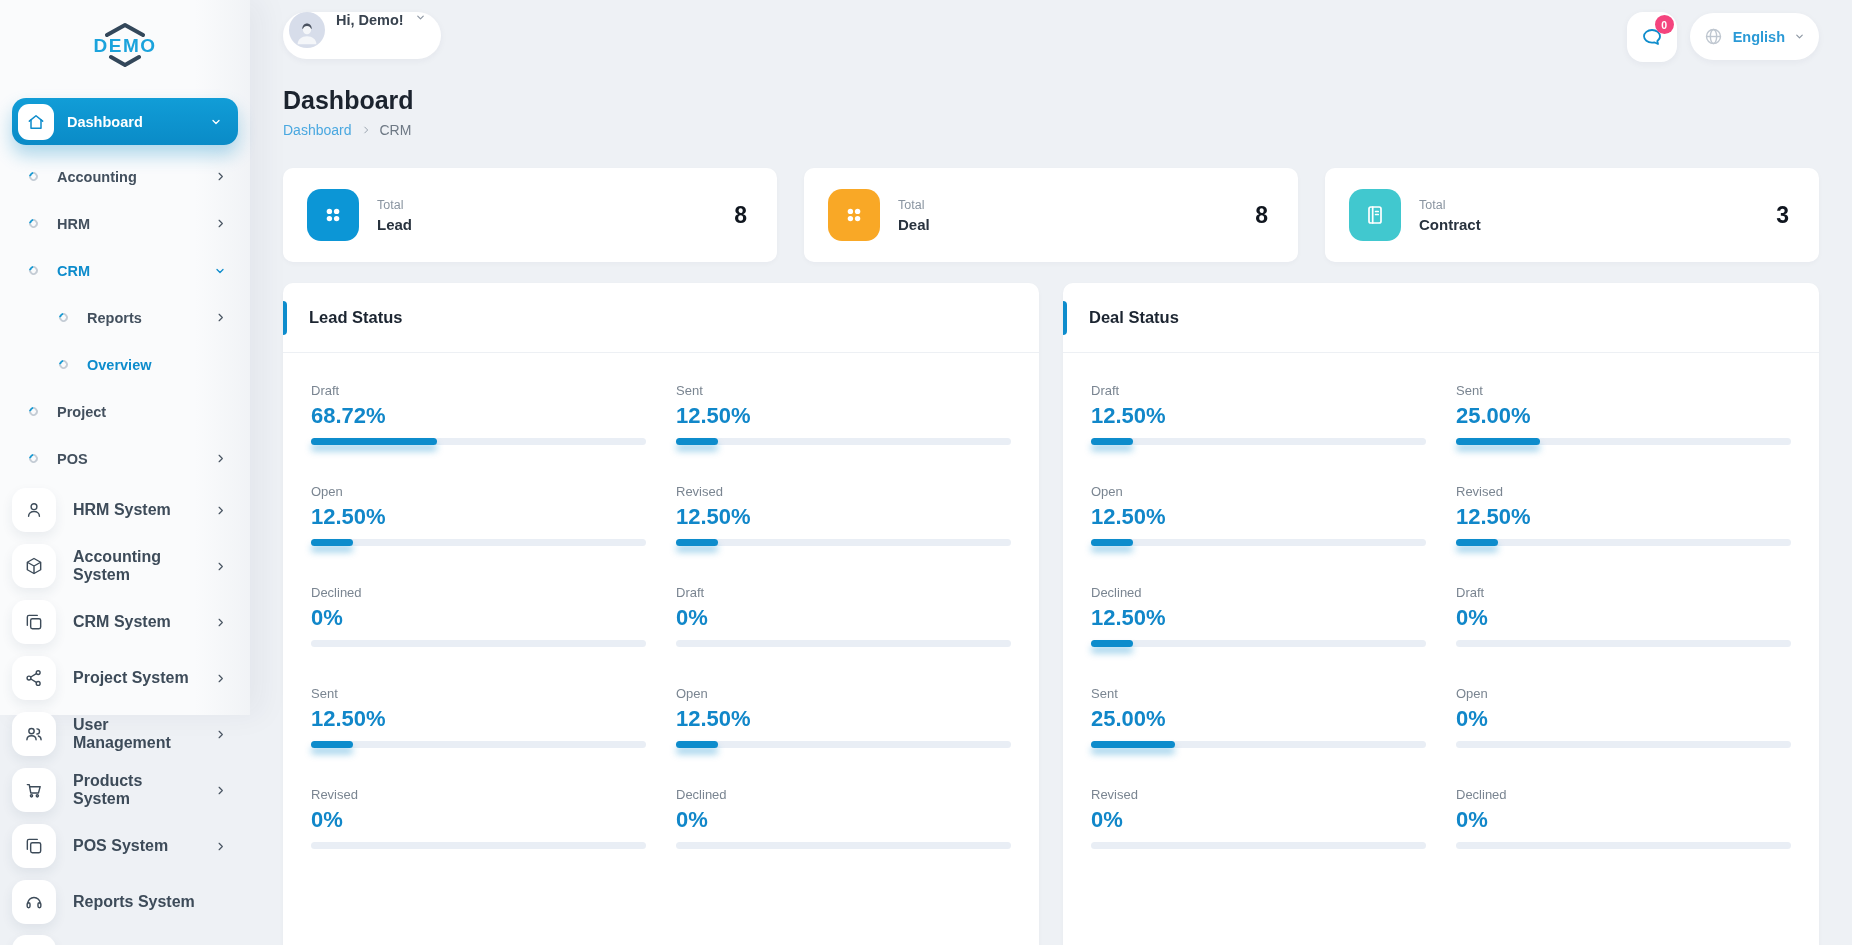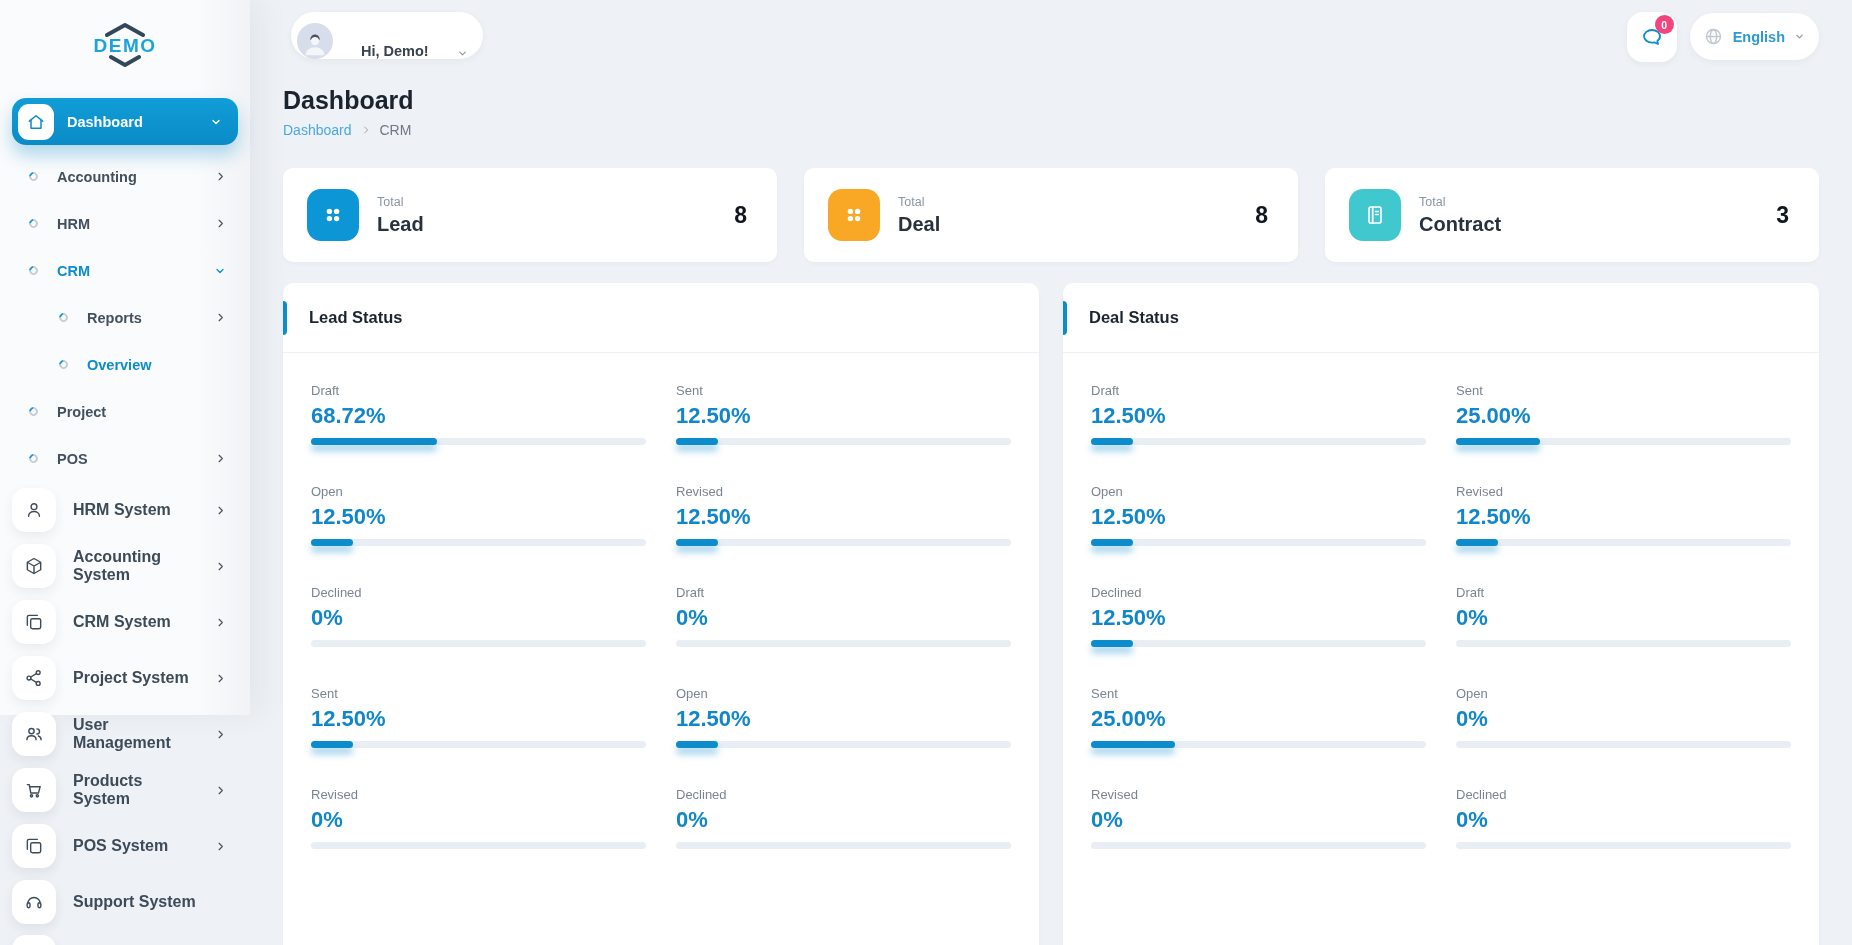--- a/index.html
+++ b/index.html
@@ -57,22 +57,22 @@
   }
   .partial-tile {
     position:absolute; left:12px; top:935px; width:44px; height:18px;
     background:#fff; border-radius:14px 14px 0 0; box-shadow:0 5px 12px rgba(40,60,90,.08);
   }
 
   
   .main { position:absolute; left:250px; top:0; right:0; bottom:0; padding:0 33px; }
   .topbar { height:70px; position:relative; }
   .user-chip {
-    position:absolute; left:8px; top:12px; height:47px; background:#fff; border-radius:24px;
-    display:flex; align-items:flex-end; gap:28px; padding:0 15px 0 6px;
+    position:absolute; left:0; top:12px; height:47px; background:#fff; border-radius:24px;
+    display:flex; align-items:flex-start; gap:11px; padding:0 15px 0 6px;
     box-shadow:0 2px 7px rgba(30,45,70,.05); cursor:pointer;
   }
   .avatar { width:36px; height:36px; border-radius:50%; background:#d7ddea;
     display:flex; align-items:flex-end; justify-content:center; overflow:hidden; }
   .chip-label { font-size:14.5px; font-weight:700; color:#39434f; }
   .caret { color:#8d97a3; }
   .top-right { position:absolute; right:0; top:12px; display:flex; gap:13px; align-items:flex-start; }
   .chat-btn {
     width:50px; height:50px; background:#fff; border-radius:16px; position:relative;
     display:flex; align-items:center; justify-content:center; color:#0d8ccc;
@@ -104,21 +104,21 @@
     display:flex; align-items:center; padding:0 30px 0 24px;
     box-shadow:0 2px 5px rgba(30,45,70,.03);
   }
   .stat-icon { width:52px; height:52px; border-radius:14px; color:#fff; flex:none;
     display:flex; align-items:center; justify-content:center; margin-right:18px; }
   .stat-icon.c-blue { background:#0c96d6; }
   .stat-icon.c-orange { background:#f9a826; }
   .stat-icon.c-teal { background:#41c8cf; }
   .stat-text { flex:1; }
   .stat-caption { font-size:12.5px; color:#8a95a1; }
-  .stat-name { font-size:20px; font-weight:700; color:#28323e; margin-top:4px; }
+  .stat-name { font-size:15px; font-weight:700; color:#28323e; margin-top:4px; }
   .stat-value { font-size:23px; font-weight:700; color:#10161f; }
 
   .panels { margin-top:21px; display:grid; grid-template-columns:1fr 1fr; gap:24px; }
   .panel { background:#fff; border-radius:10px; height:781px; box-shadow:0 2px 5px rgba(30,45,70,.03); }
   .panel-head { height:70px; border-bottom:1px solid #edf0f4; display:flex; align-items:center;
     padding-left:26px; position:relative; }
   .panel-head::before { content:""; position:absolute; left:0; top:18px; width:4px; height:34px;
     background:#0d8ccc; border-radius:0 4px 4px 0; }
   .panel-title { font-size:16.5px; font-weight:700; color:#1c2531; }
   .panel-body { padding:30px 28px 0; display:grid; grid-template-columns:1fr 1fr;
@@ -307,21 +307,21 @@
   </div>
 
   <div class="tile-item">
     <span class="tile">
       <svg width="20" height="20" viewBox="0 0 24 24" fill="none" stroke="currentColor" stroke-width="1.7" stroke-linecap="round" stroke-linejoin="round">
         <path d="M4.5 14a7.5 7.5 0 0 1 15 0"></path>
         <rect x="3.8" y="12.8" width="3.4" height="6" rx="1.7"></rect>
         <rect x="16.8" y="12.8" width="3.4" height="6" rx="1.7"></rect>
       </svg>
     </span>
-    <span class="label">Support System</span>
+    <span class="label">Reports System</span>
   </div>
 
   <div class="partial-tile"></div>
 </aside>
 
 <main class="main">
 
   <div class="topbar">
     <div class="user-chip">
       <span class="avatar">

